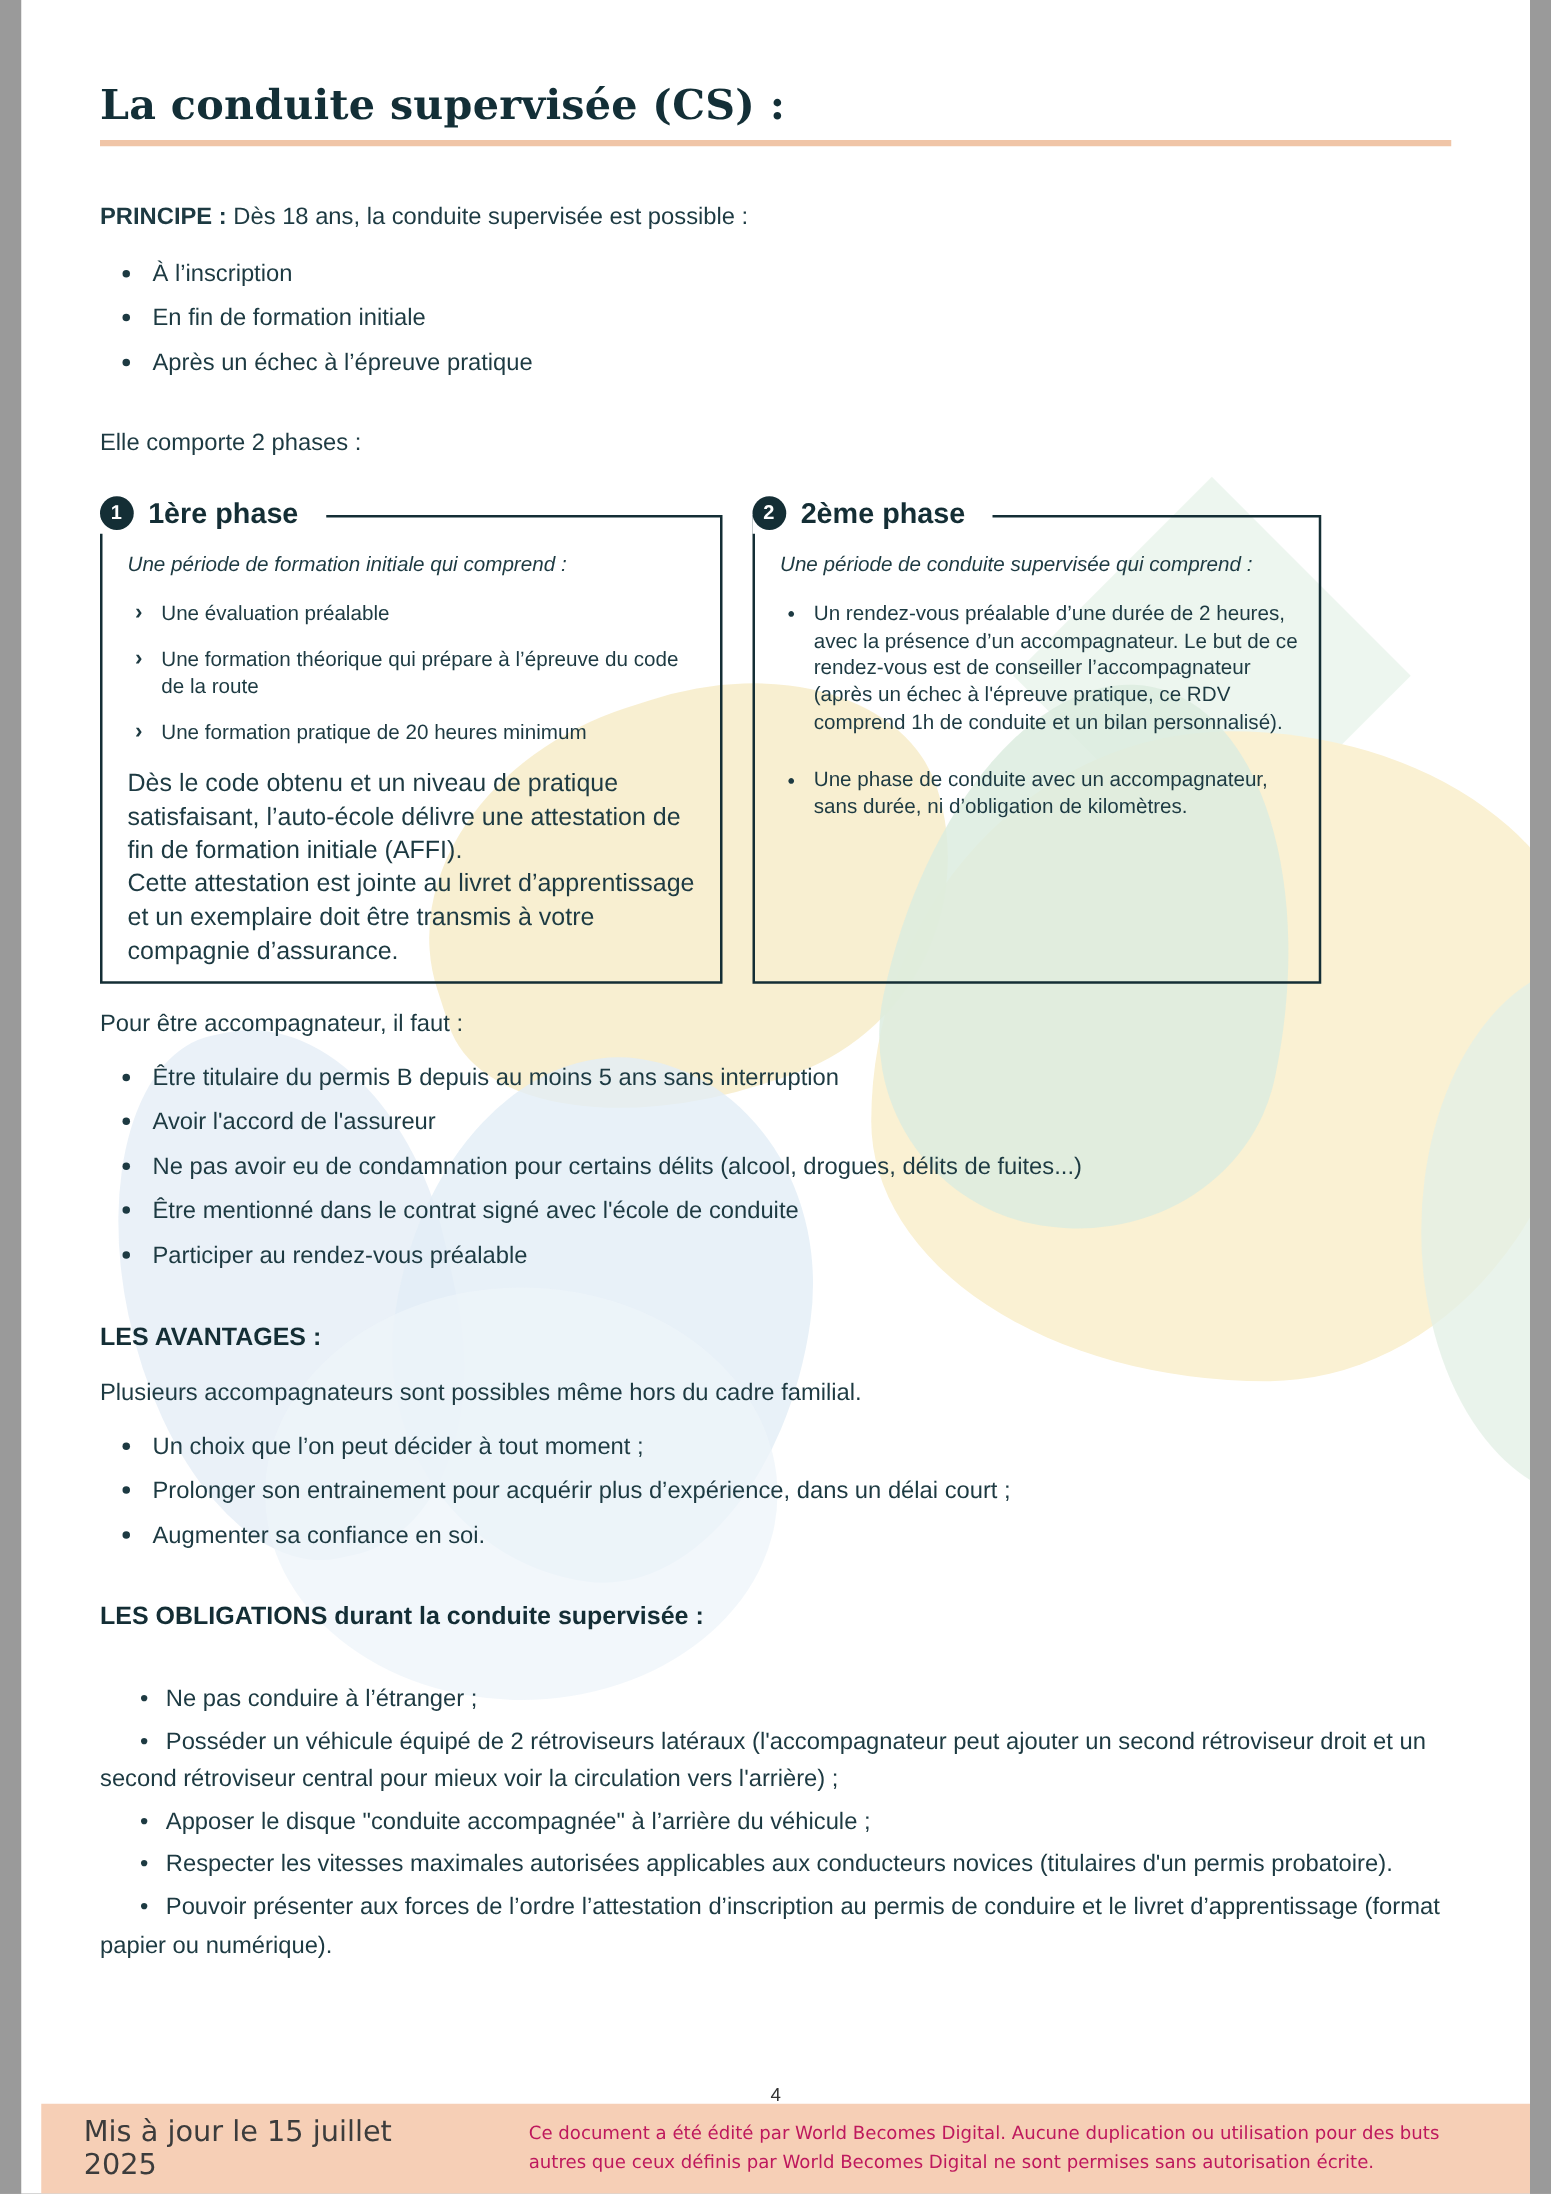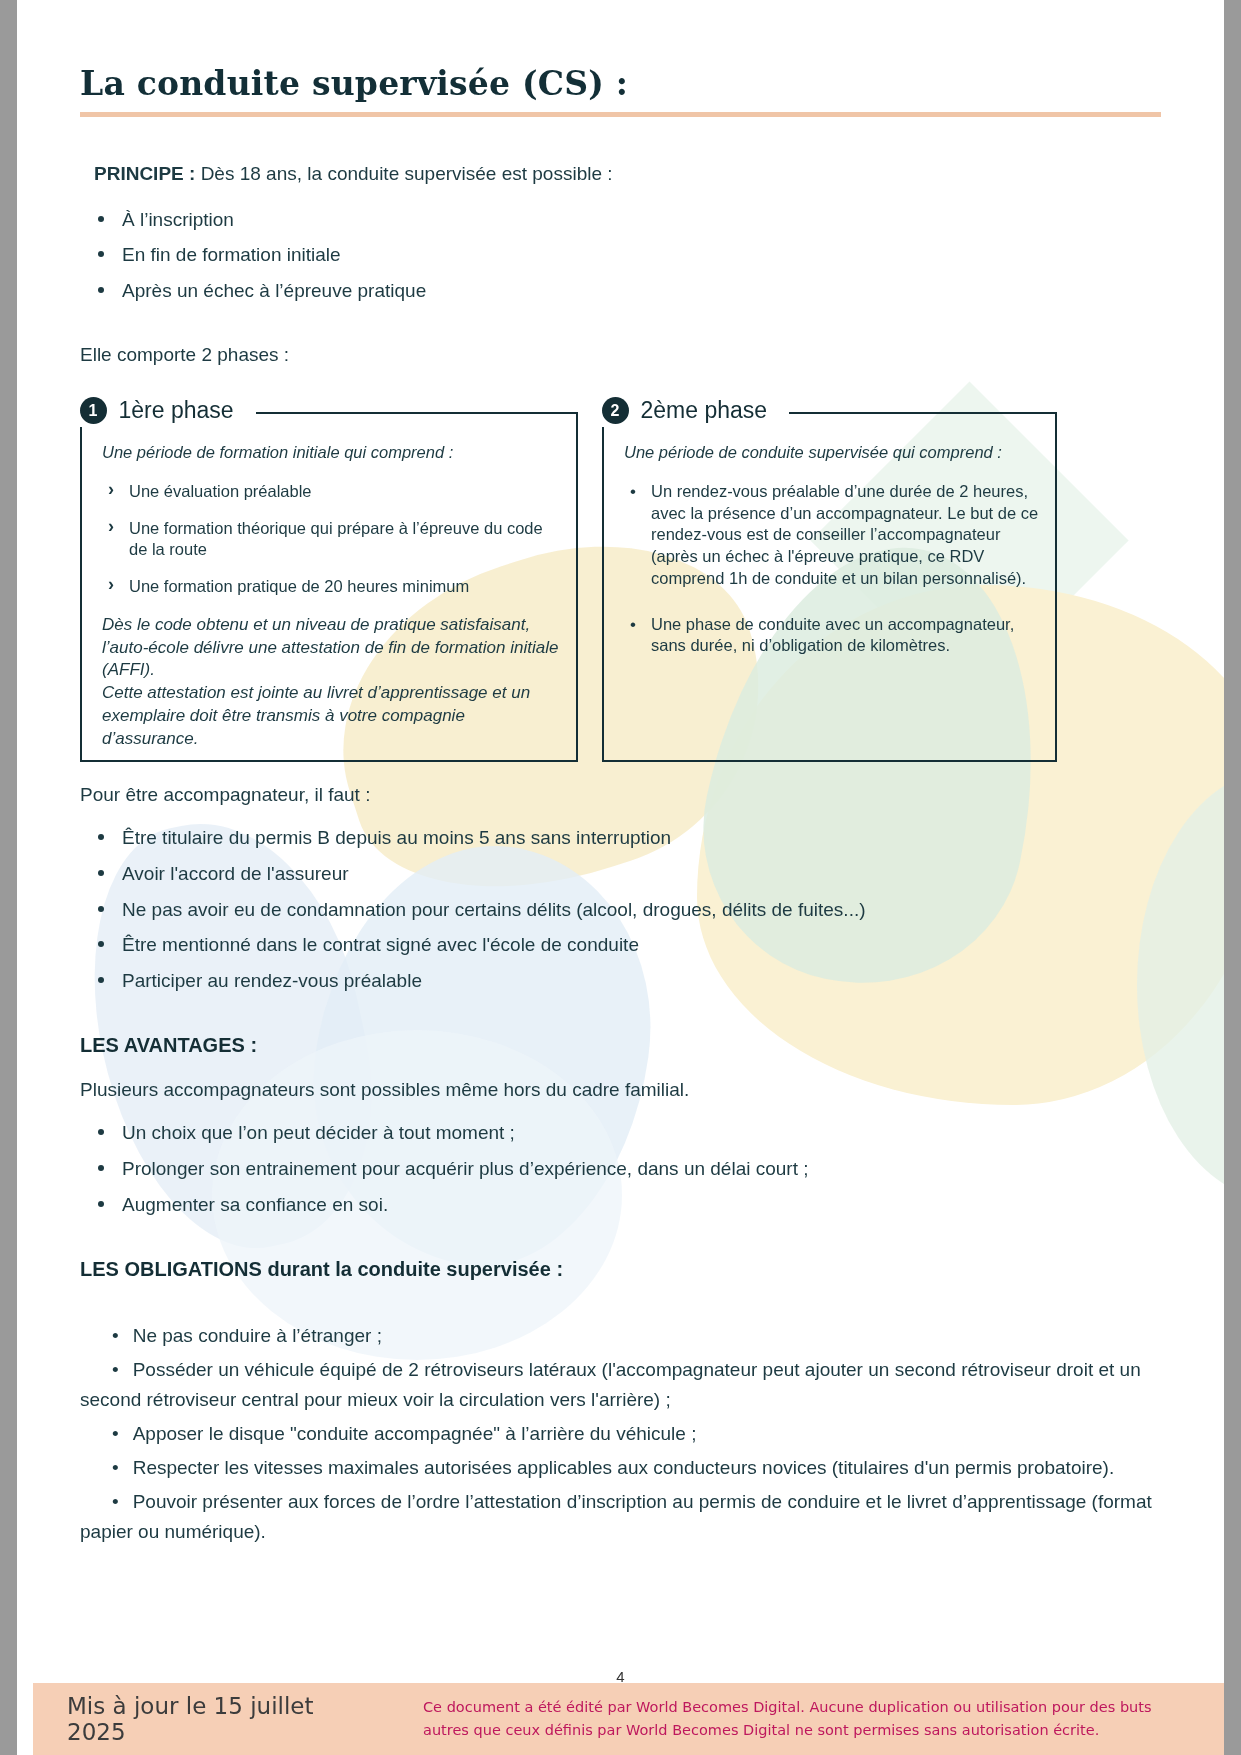--- a/index.html
+++ b/index.html
@@ -18,46 +18,46 @@
   .b-blue1{left:85px;top:820px;width:260px;height:430px;background:#e6eff7;opacity:.85;
            border-radius:45% 55% 50% 50%/50% 50% 45% 55%;transform:rotate(-12deg);}
   .b-blue2{left:300px;top:845px;width:330px;height:420px;background:#e2edf6;opacity:.8;
            border-radius:50% 50% 45% 55%/55% 45% 55% 45%;transform:rotate(8deg);}
   .b-blue3{left:195px;top:1030px;width:410px;height:330px;background:#edf4fa;opacity:.75;border-radius:50%;}
   
   .content{position:relative;z-index:2;padding:0 63px;}
   .doc-title{font-family:"DejaVu Serif",serif;font-weight:700;font-size:33px;letter-spacing:.2px;
              color:#132f37;margin:0;padding-top:64px;}
   .title-rule{height:5px;background:#f0c5a7;margin-top:9px;}
-  .principle{margin-top:44px;font-size:19px;line-height:1.4;margin-left:14px;}
+  .principle{margin-top:44px;font-size:19px;line-height:1.4;}
   .bold{font-weight:bold;}
   ul.dotlist{list-style:none;margin:13px 0 0;padding:0 0 0 18px;}
   ul.dotlist li{position:relative;padding-left:24px;margin-bottom:9px;font-size:19px;line-height:1.4;}
   ul.dotlist .mk{position:absolute;left:0;top:9px;width:6px;height:6px;border-radius:50%;background:#1d3a42;}
   .phases-intro{margin-top:40px;font-size:19px;}
   
   .phase-row{display:flex;gap:24px;margin-top:46px;}
   .phase-box{border:2.5px solid #142e35;position:relative;padding:26px 14px 10px 20px;min-height:266px;
              box-sizing:border-box;background:transparent;}
   .box1{width:498px;}
   .box2{width:455px;}
   .phase-head{position:absolute;top:-20px;left:-2.5px;display:flex;align-items:center;gap:12px;
               background:#ffffff;padding:3px 22px 3px 0;}
   .num{width:27px;height:27px;border-radius:50%;background:#142e35;color:#fff;font-weight:bold;
        font-size:16px;display:flex;align-items:center;justify-content:center;}
-  .phase-title{font-weight:normal;font-size:23px;color:#142e35;white-space:nowrap;}
+  .phase-title{font-weight:bold;font-size:23px;color:#142e35;white-space:nowrap;}
   .box-intro{font-style:italic;font-size:16.5px;margin:2px 0 17px;line-height:1.3;}
   ul.box-list{list-style:none;margin:0;padding:0;}
   ul.box-list li{position:relative;padding-left:27px;margin-bottom:15px;font-size:16.5px;line-height:1.32;}
   .box1 ul.box-list .mk::before{content:"\203A";font-weight:bold;font-size:18px;}
   .box1 ul.box-list .mk{position:absolute;left:6px;top:-3px;}
   .box2 ul.box-list li{margin-bottom:24px;}
   .box2 ul.box-list .mk::before{content:"\2022";font-size:17px;}
   .box2 ul.box-list .mk{position:absolute;left:6px;top:0;}
-  .box-note{font-size:17px;line-height:1.34;margin:16px 0 0;font-style:italic;}
+  .box-note{font-size:20px;line-height:1.34;margin:16px 0 0;}
   .box-note + .box-note{margin-top:0;}
   
   .sec-head{font-weight:bold;font-size:20px;margin-top:40px;color:#142e35;}
   .sec-intro{font-size:19px;margin-top:22px;}
   .acc-list{margin-top:15px;}
   .adv-list li{margin-bottom:16px;}
   .adv-list{margin-top:30px;}
   .obl{margin-top:40px;}
   .obl-item{font-size:19px;line-height:1.58;text-indent:32px;margin-top:4px;}
   .obl-item .mk::before{content:"\2022";margin-right:14px;}

